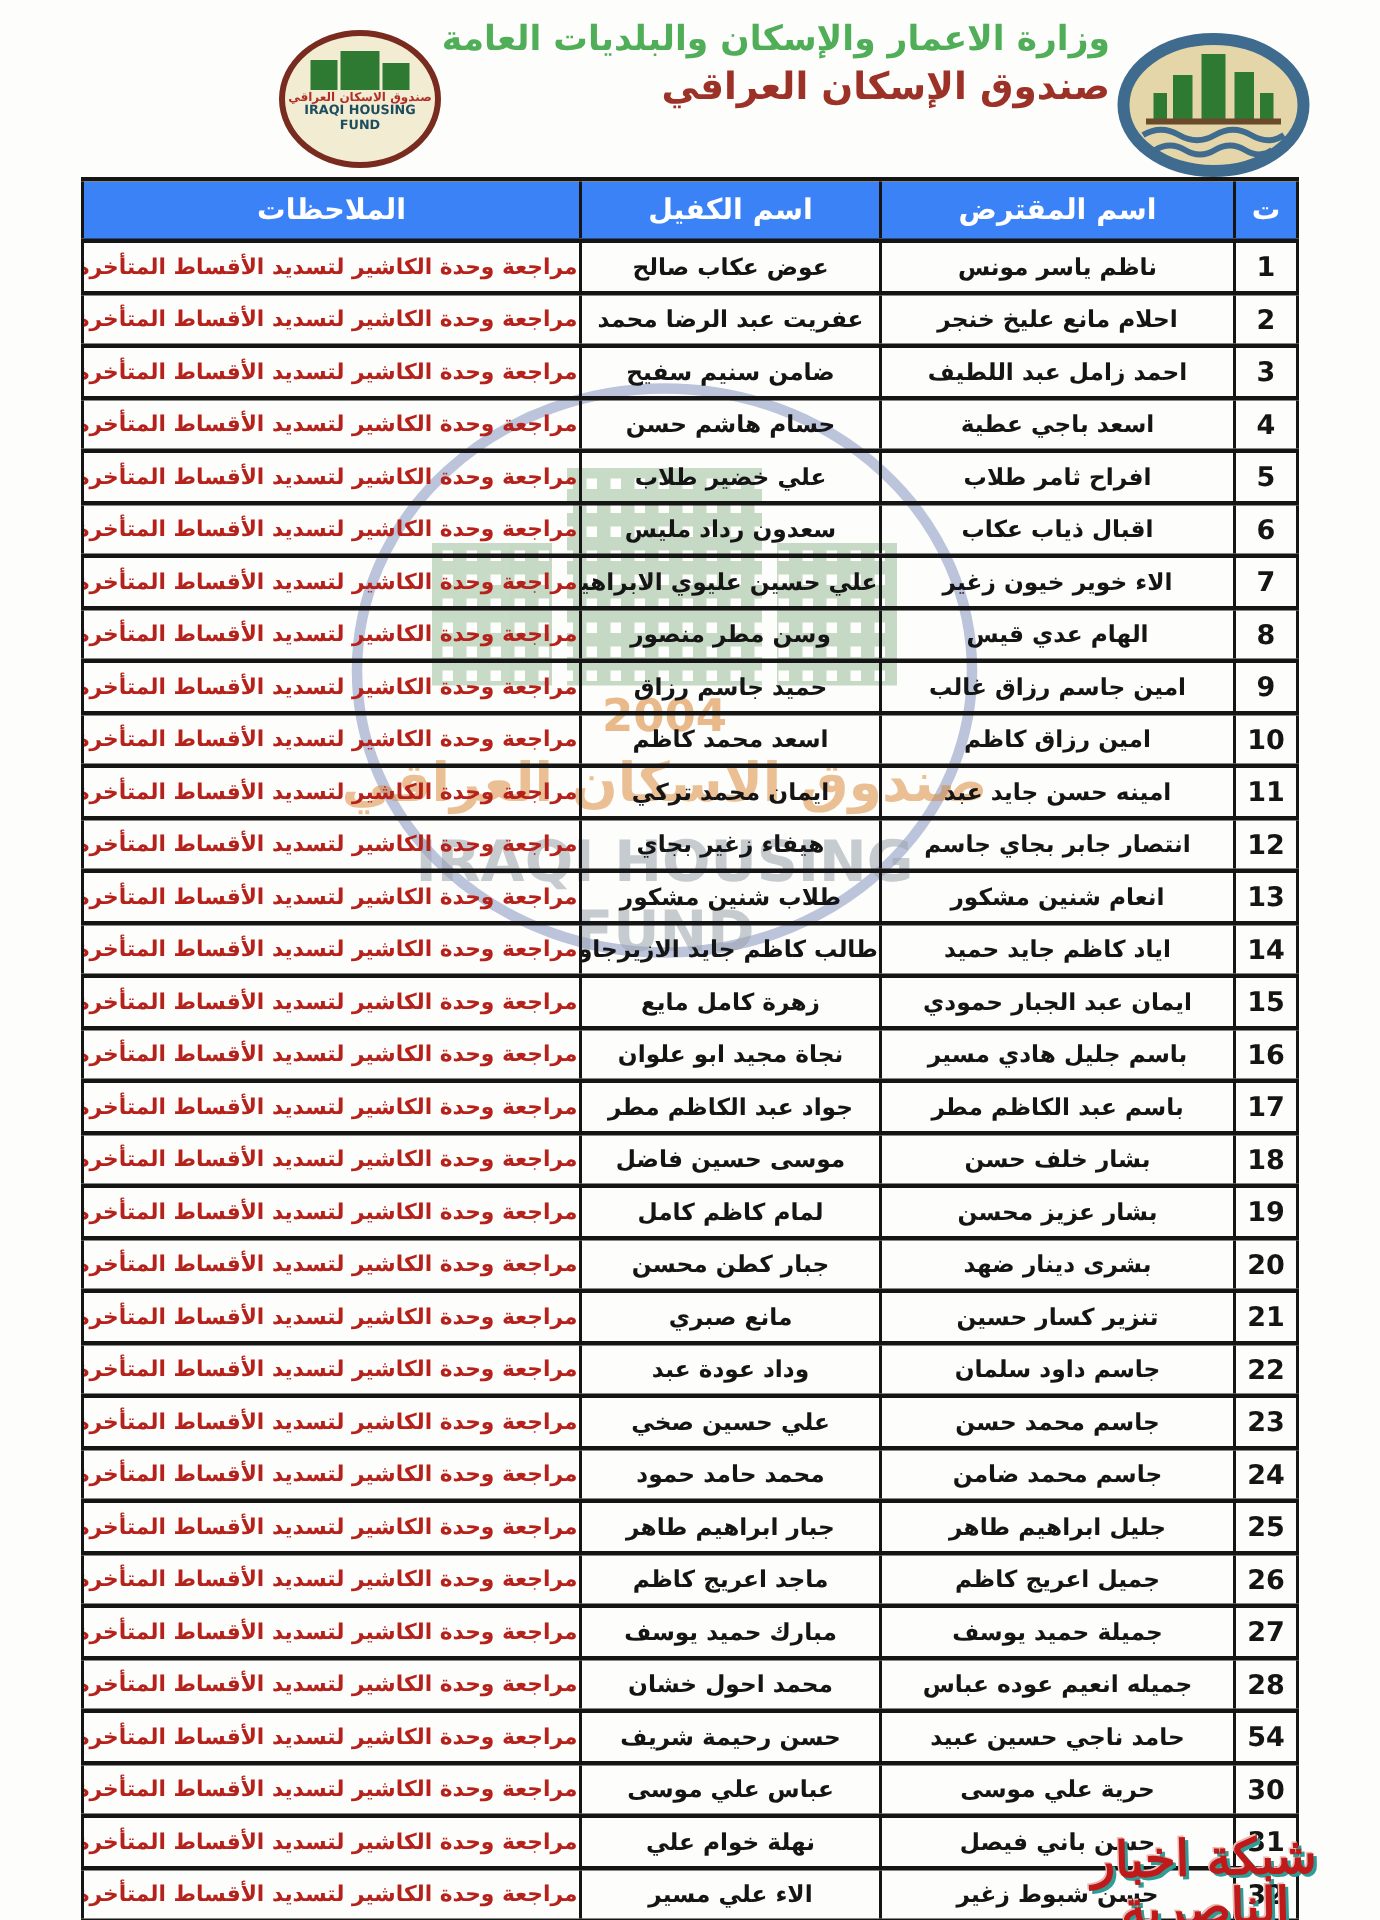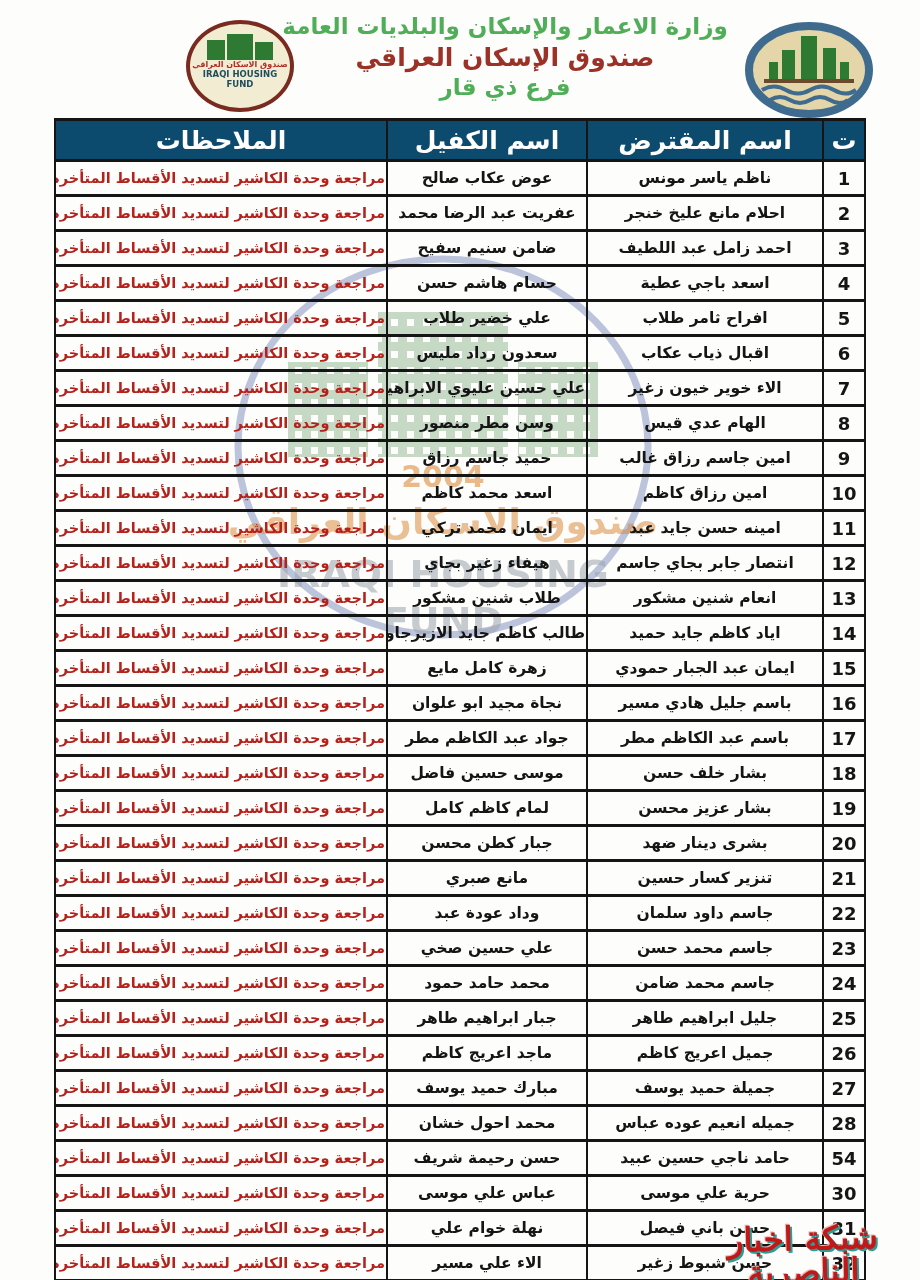--- a/index.html
+++ b/index.html
@@ -3,21 +3,21 @@
 <meta charset="utf-8">
 <style>
   html,body{margin:0;padding:0;}
   body{
     width:920px;height:1280px;position:relative;background:#fdfdfb;
     font-family:"DejaVu Sans", sans-serif;overflow:hidden;
   }
 
   
   .page-header{position:absolute;top:0;left:0;width:920px;height:118px;}
-  .titles{position:absolute;left:270px;top:12px;width:470px;text-align:center;}
+  .titles{position:absolute;left:270px;top:12px;width:470px;text-align:right;}
   .title-line1{font-size:23px;font-weight:bold;color:#4fae57;line-height:1.3;}
   .title-line2{font-size:25px;font-weight:bold;color:#9c3127;line-height:1.25;}
   .title-line3{font-size:23px;font-weight:bold;color:#4fae57;line-height:1.25;}
 
   
   .logo-ihf{
     position:absolute;left:186px;top:20px;width:108px;height:92px;
     border:4px solid #7a2b20;border-radius:50%;background:#f1ecd2;
     box-sizing:border-box;text-align:center;overflow:hidden;
   }
@@ -33,21 +33,21 @@
   .logo-city{position:absolute;left:744px;top:22px;width:130px;height:96px;}
 
   
   .table-wrap{position:absolute;top:118px;left:56px;width:810px;z-index:2;}
   table{border-collapse:collapse;width:100%;table-layout:fixed;direction:rtl;}
   th,td{
     border-top:3px solid #151515;border-bottom:3px solid #151515;
     border-left:2.5px solid #151515;border-right:2.5px solid #151515;
     text-align:center;vertical-align:middle;overflow:hidden;white-space:nowrap;
   }
-  th{background:#0c4a6e;color:#ffffff;height:36px;font-size:25px;font-weight:bold;}
+  th{background:#3b82f6;color:#ffffff;height:36px;font-size:19px;font-weight:bold;}
   td{height:30px;font-weight:bold;color:#151515;background:transparent;}
   td.cell-num{font-size:18px;}
   td.cell-borrower,td.cell-guarantor{font-size:15.5px;}
   td.cell-note{font-size:14.5px;color:#b5221c;}
 
   
   .watermark{position:absolute;left:228px;top:252px;width:430px;height:400px;z-index:1;pointer-events:none;}
 
   
   .stamp{
@@ -72,21 +72,20 @@
         <i class="b3"></i>
       </div>
     <div class="ar">صندوق الاسكان العراقي</div>
     <div class="en">IRAQI HOUSING</div>
     <div class="en">FUND</div>
   </div>
 
   <div class="titles">
     <div class="title-line1">وزارة الاعمار والإسكان والبلديات العامة</div>
     <div class="title-line2">صندوق الإسكان العراقي</div>
-    <div class="title-line3">فرع ذي قار</div>
   </div>
 
   <div class="logo-city">
     <svg width="130" height="96" viewBox="0 0 130 96">
       <ellipse cx="65" cy="48" rx="60" ry="44" fill="#e4d6a8" stroke="#3f6b8e" stroke-width="8"></ellipse>
       <rect x="57" y="14" width="16" height="44" fill="#2f7a33"></rect>
       <rect x="38" y="28" width="13" height="30" fill="#2f7a33"></rect>
       <rect x="79" y="26" width="13" height="32" fill="#2f7a33"></rect>
       <rect x="25" y="40" width="9" height="18" fill="#2f7a33"></rect>
       <rect x="96" y="40" width="9" height="18" fill="#2f7a33"></rect>

